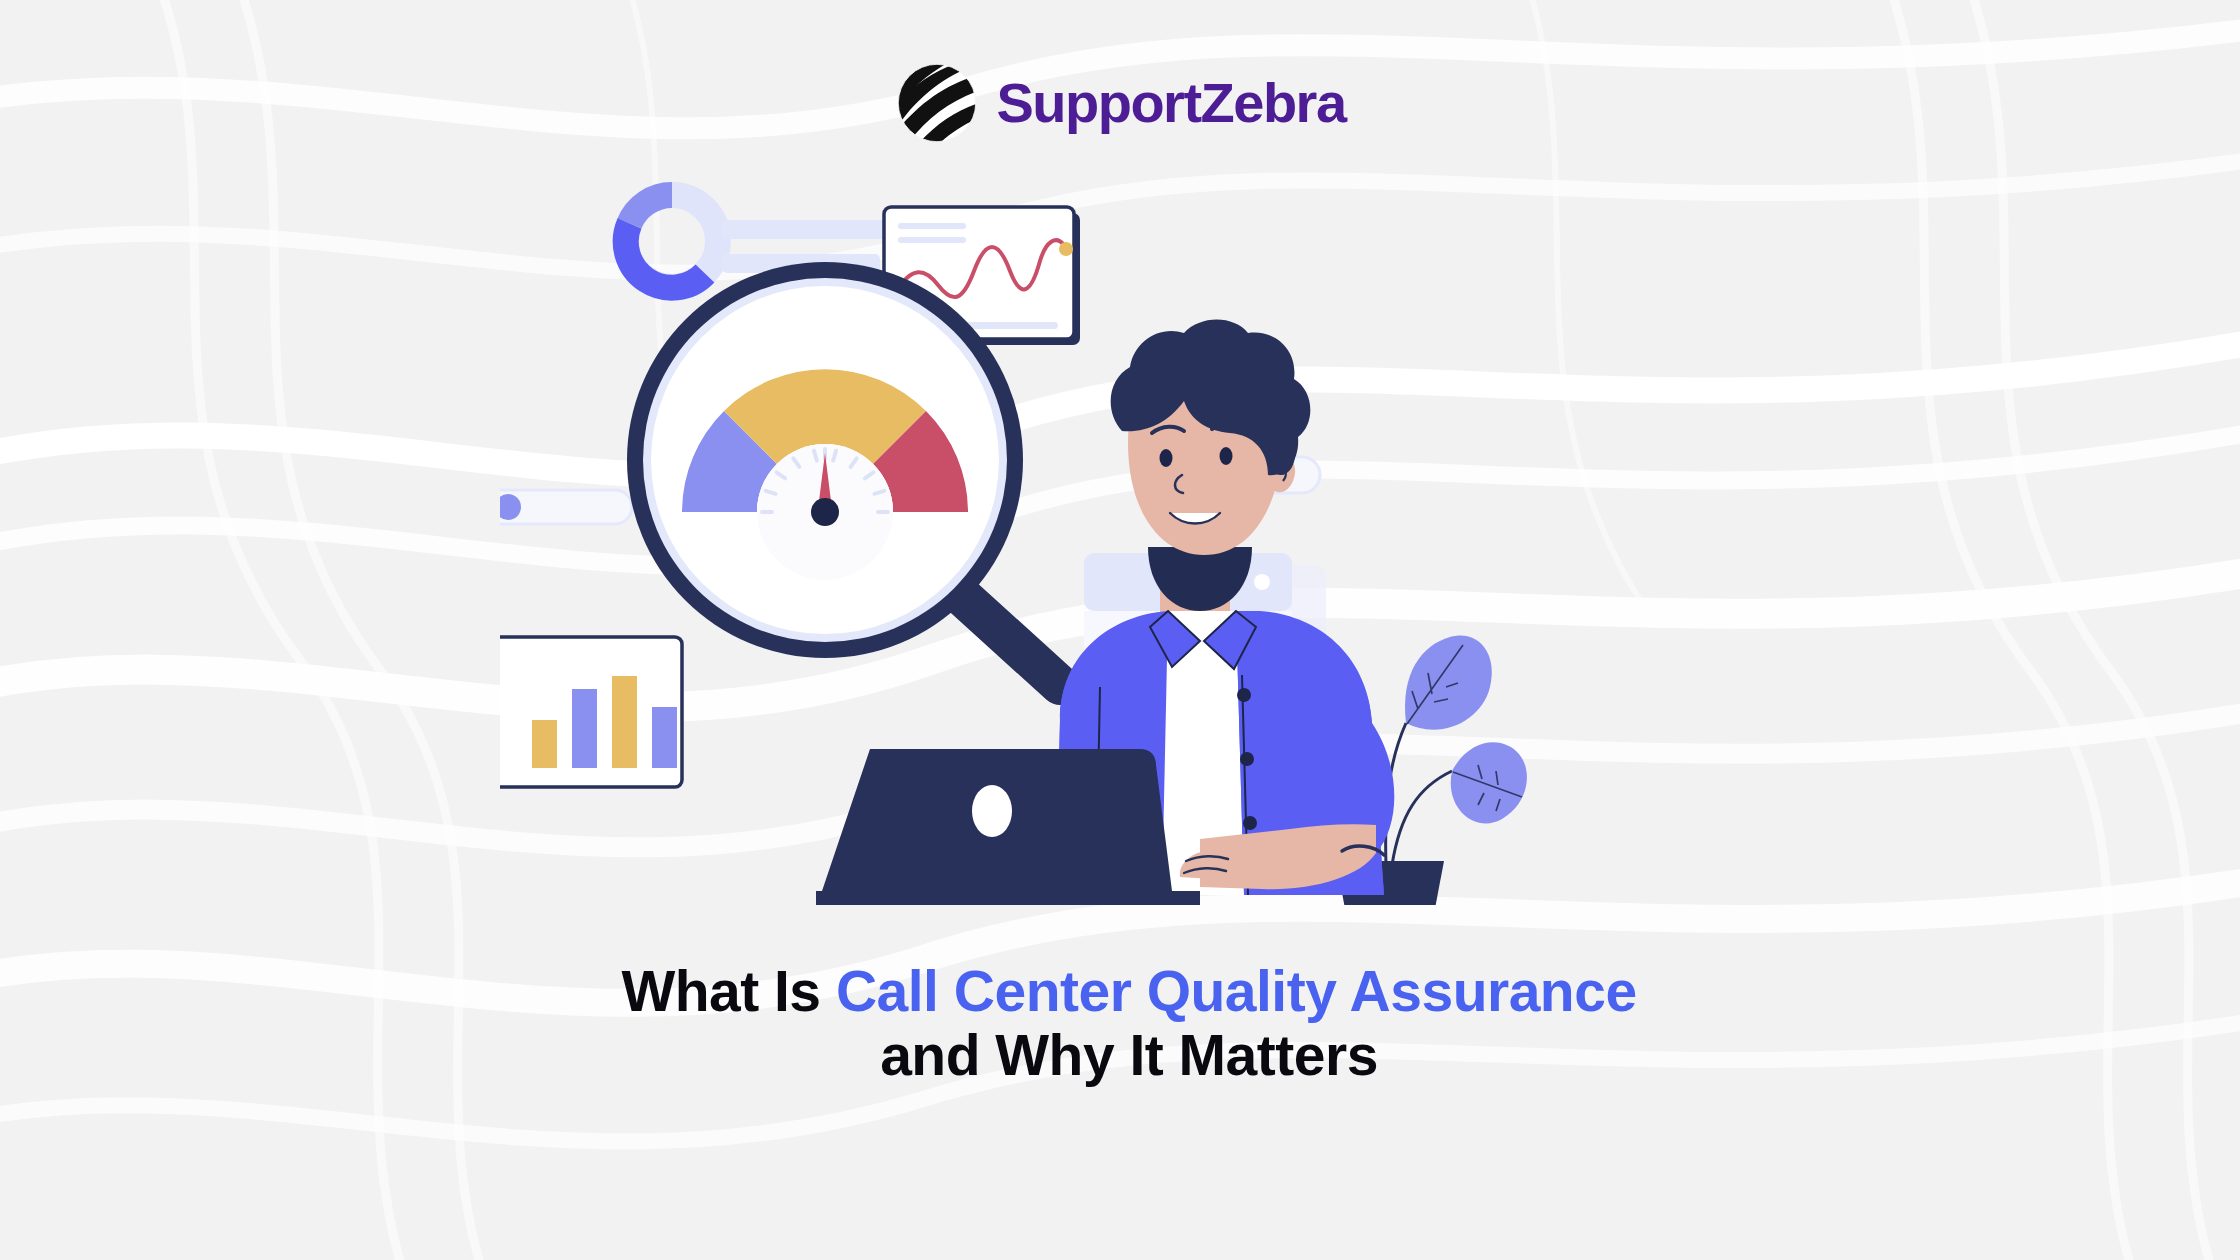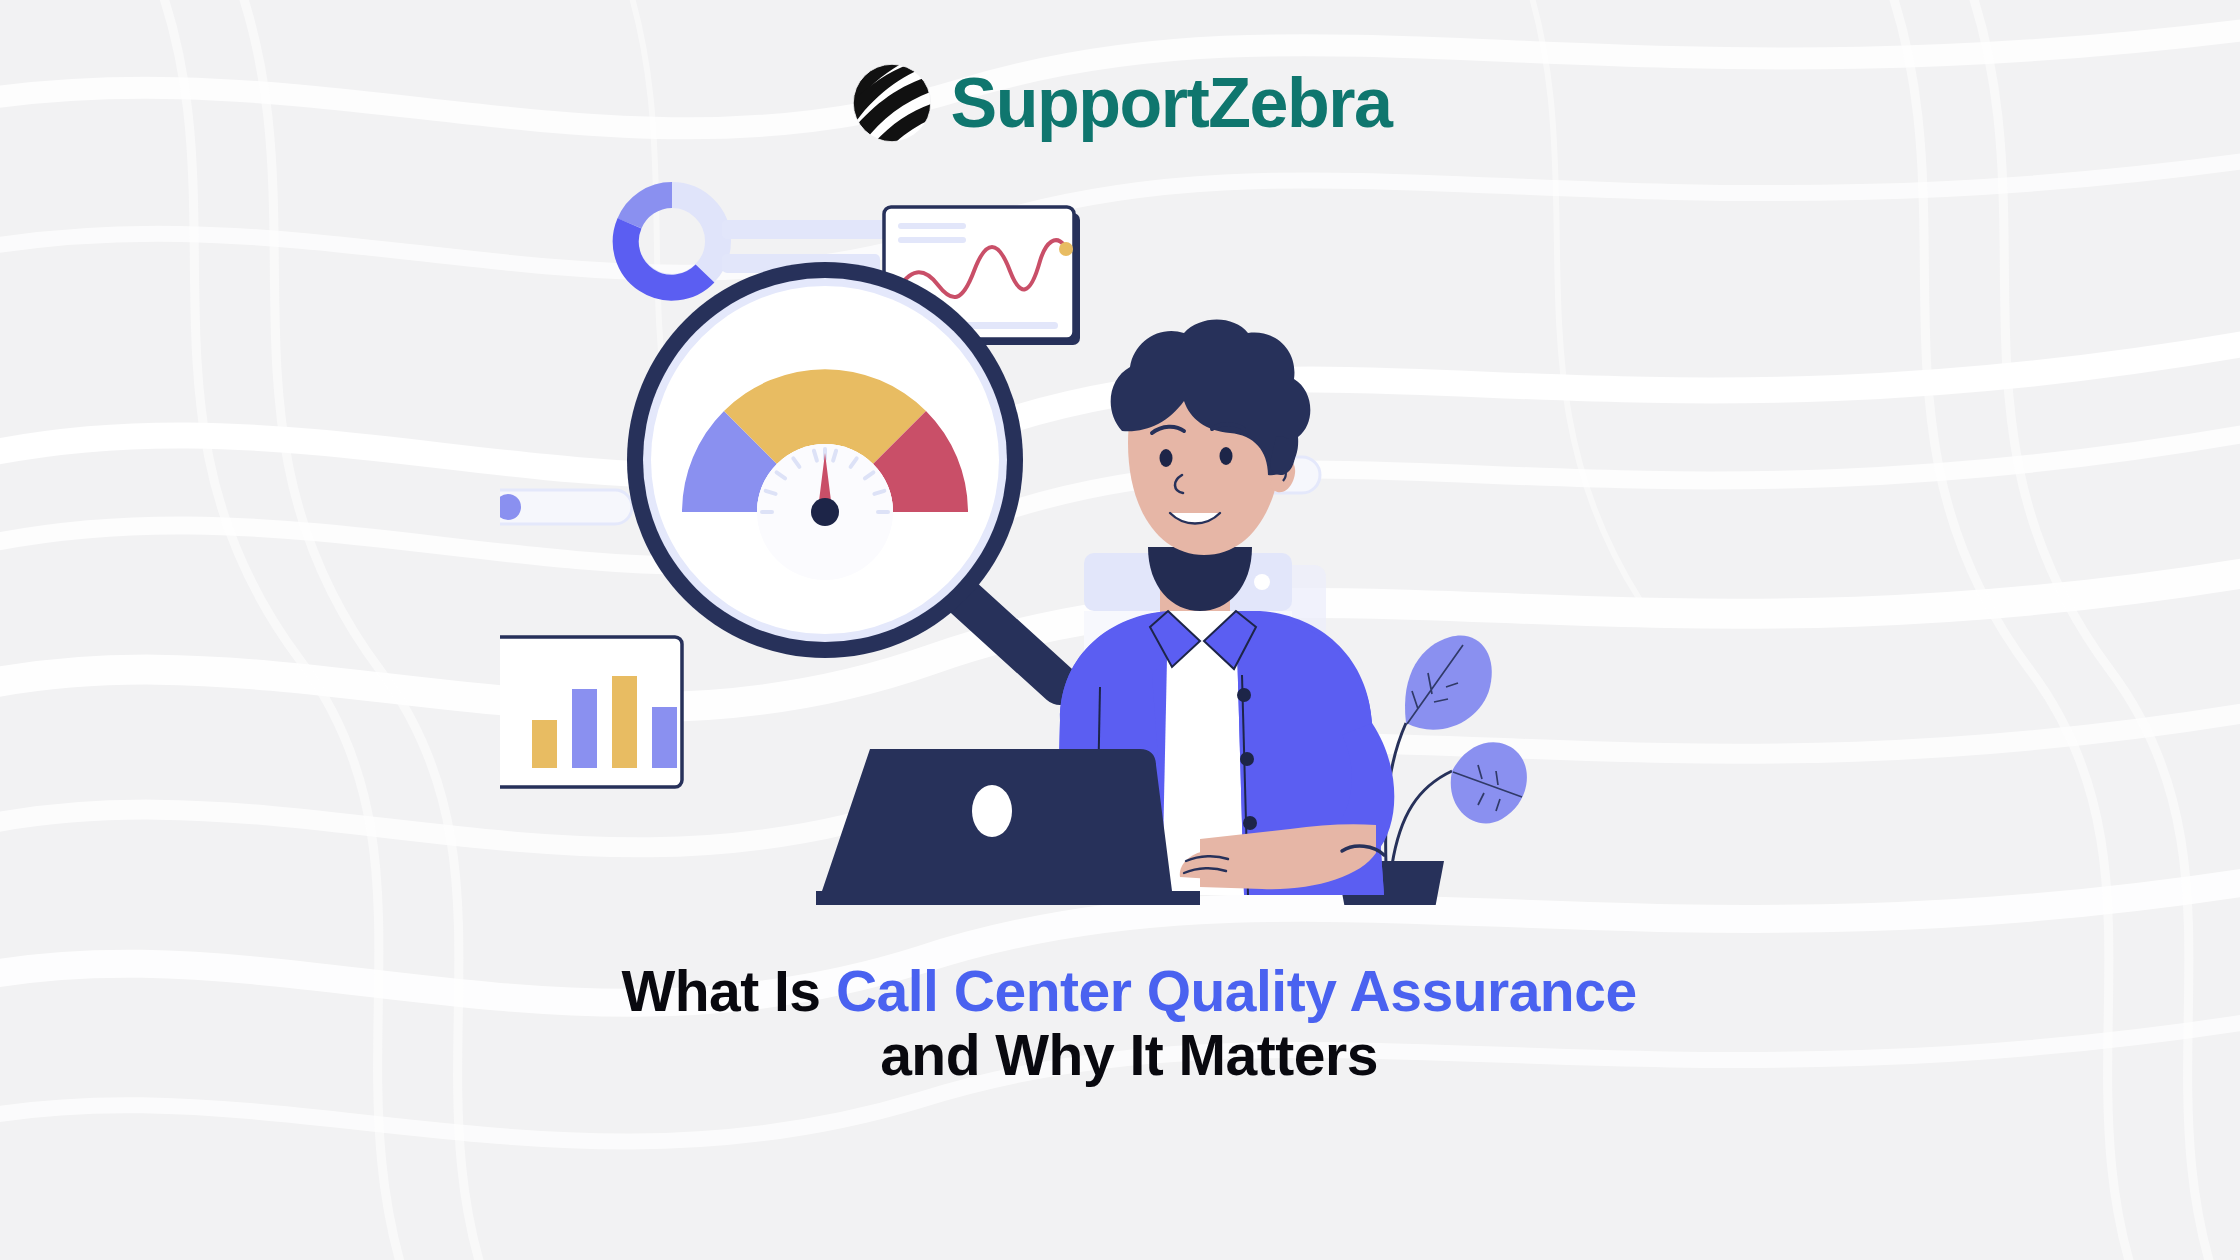--- a/index.html
+++ b/index.html
@@ -32,24 +32,24 @@
     left: 0;
     width: 100%;
     display: flex;
     justify-content: center;
     align-items: center;
     gap: 16px;
     z-index: 6;
   }
   .logo-mark { width: 86px; height: 86px; display: block; }
   .logo-text {
-    font-size: 70px;
+    font-size: 56px;
     font-weight: 700;
     letter-spacing: -1.5px;
-    color: #0f766e;
+    color: #4c1d95;
     line-height: 1;
     white-space: nowrap;
   }
 
   
   .illustration {
     position: absolute;
     left: 50%;
     top: 175px;
     transform: translateX(-50%);

